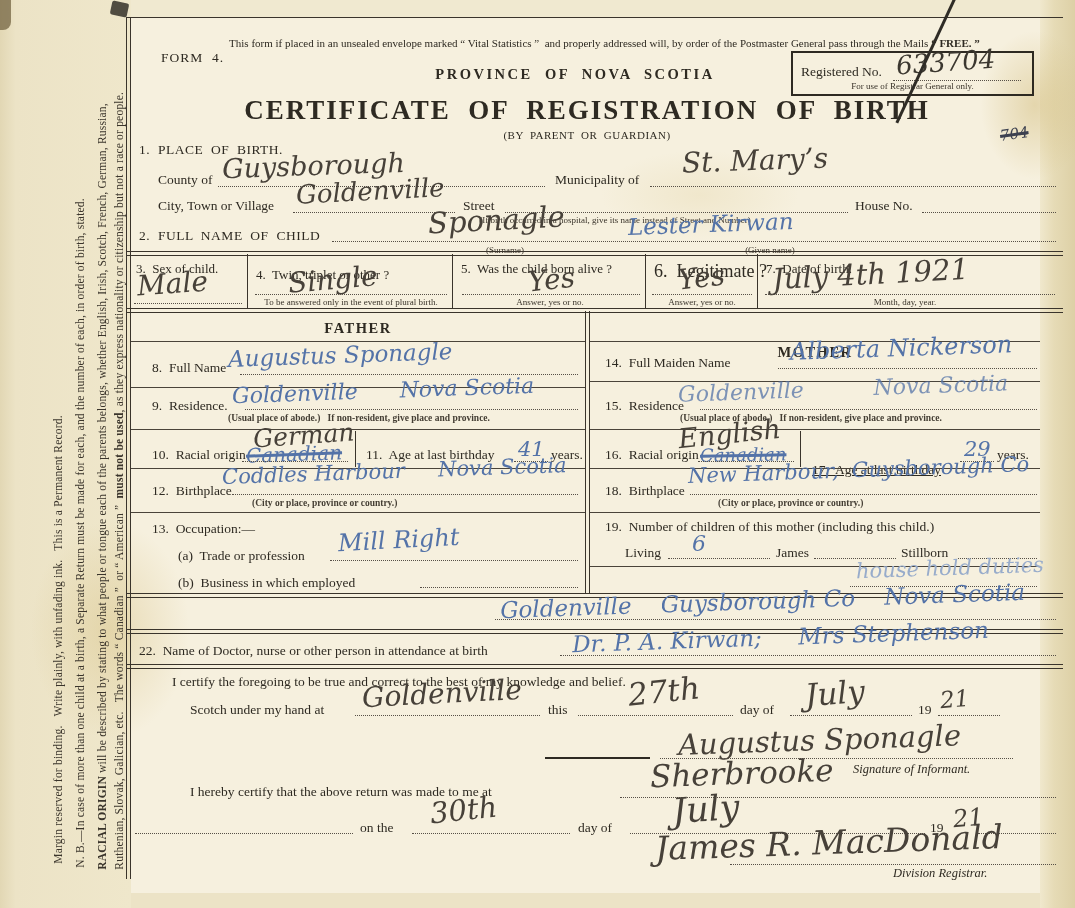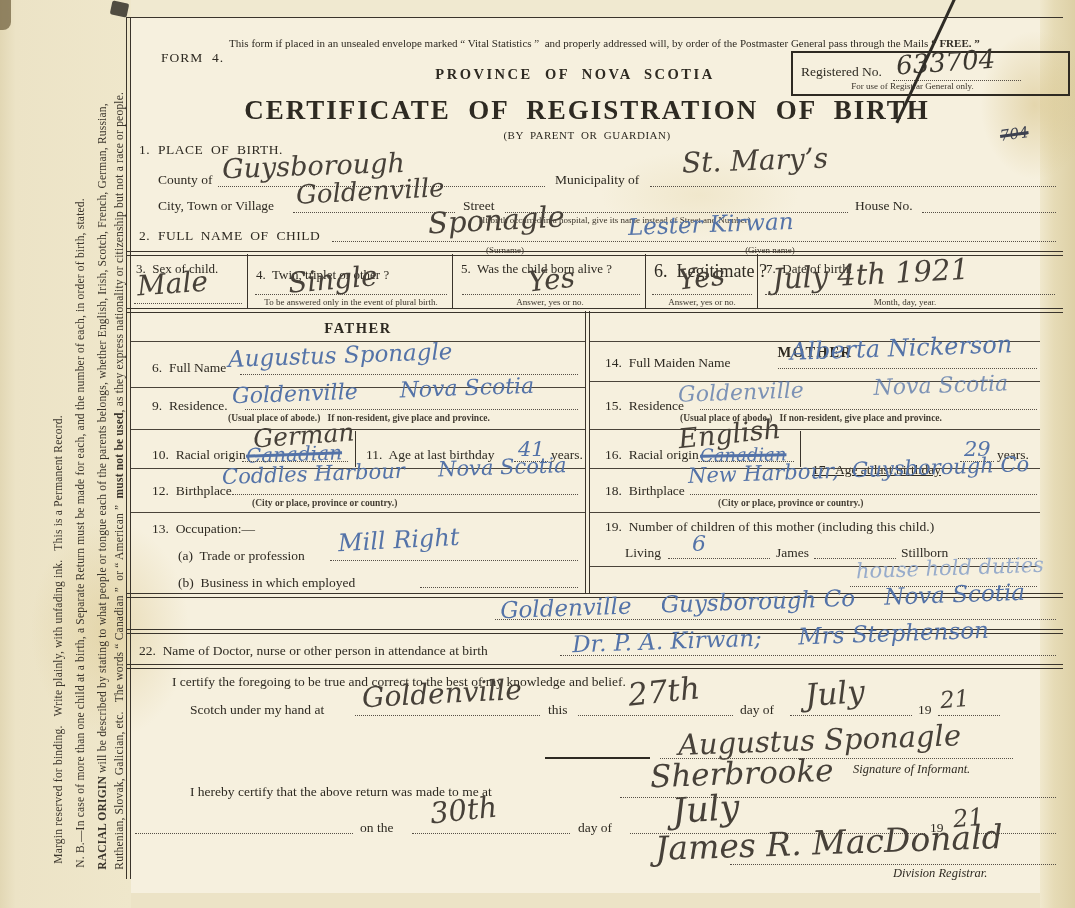--- a/index.html
+++ b/index.html
@@ -75,21 +75,21 @@
   <div class="dvrule" style="left:126px;top:17px;height:862px;"></div>
   <div class="hrule" style="left:126px;top:17px;width:937px;"></div>
 
   <div class="lbl-sm" style="left:143px;top:25px;width:912px;font-size:11px;text-align:center;">
     <span>This form if placed in an unsealed envelope marked “ Vital Statistics ”  and properly addressed will, by order of the Postmaster General pass through the Mails </span><b>“ FREE. ”</b>
   </div>
 
   <div class="lbl" style="left:161px;top:50px;font-size:13.5px;letter-spacing:1px;">FORM  4.</div>
   <div class="lbl" style="left:250px;top:66px;width:650px;text-align:center;font-size:14.5px;font-weight:bold;letter-spacing:2.5px;">PROVINCE  OF  NOVA  SCOTIA</div>
 
-  <div style="position:absolute;left:791px;top:51px;width:239px;height:41px;border:2px solid #2e2a22;padding-left:36px;">
+  <div style="position:absolute;left:791px;top:51px;width:239px;height:41px;border:2px solid #2e2a22;">
     <span class="lbl" style="left:8px;top:11px;font-size:13.5px;">Registered No.</span>
     <span class="dot" style="left:100px;top:0;width:128px;top:27px;"></span>
     <span class="hw pencil" style="left:103px;top:-4px;font-size:26px;transform:rotate(-4deg);color:#3b372f;">633704</span>
     <span class="cap" style="left:0;top:28px;width:239px;text-align:center;">For use of Registrar General only.</span>
   </div>
 
   <div style="position:absolute;left:958px;top:-12px;width:2.5px;height:148px;background:#2f2c26;transform:rotate(25deg);transform-origin:top left;"></div>
 
   <div class="lbl" style="left:131px;top:129px;width:912px;text-align:center;font-size:11px;letter-spacing:.5px;">(BY  PARENT  OR  GUARDIAN)</div>
   <div class="lbl" style="left:131px;top:95px;width:912px;text-align:center;font-size:27px;font-weight:bold;letter-spacing:2px;">CERTIFICATE  OF  REGISTRATION  OF  BIRTH</div>
@@ -150,21 +150,21 @@
   <div class="hw pencil" style="left:772px;top:260px;font-size:29px;transform:rotate(-3deg);">July 4th 1921</div>
   <div class="dot" style="left:765px;top:294px;width:290px;"></div>
   <div class="cap" style="left:790px;top:297px;width:230px;text-align:center;">Month, day, year.</div>
 
   <div class="drule" style="left:126px;top:308px;width:937px;"></div>
   <div class="dvrule" style="left:585px;top:311px;height:282px;"></div>
 
   <div class="head" style="left:131px;top:320px;width:454px;text-align:center;">FATHER</div>
   <div class="hrule-thin" style="left:131px;top:341px;width:454px;"></div>
 
-  <div class="lbl" style="left:152px;top:360px;">6.  Full Name</div>
+  <div class="lbl" style="left:152px;top:360px;">8.  Full Name</div>
   <div class="dot" style="left:240px;top:374px;width:338px;"></div>
   <div class="hw blue" style="left:228px;top:344px;font-size:23px;transform:rotate(-2deg);">Augustus Sponagle</div>
   <div class="hrule-thin" style="left:131px;top:387px;width:454px;"></div>
 
   <div class="lbl" style="left:152px;top:398px;">9.  Residence.</div>
   <div class="dot" style="left:245px;top:409px;width:333px;"></div>
   <div class="hw blue" style="left:232px;top:380px;font-size:22px;transform:rotate(-2deg);">Goldenville      Nova Scotia</div>
   <div class="cap" style="left:228px;top:413px;font-size:9.5px;font-weight:bold;color:#443e34;">(Usual place of abode.)   If non-resident, give place and province.</div>
   <div class="hrule-thin" style="left:131px;top:429px;width:454px;"></div>
 

